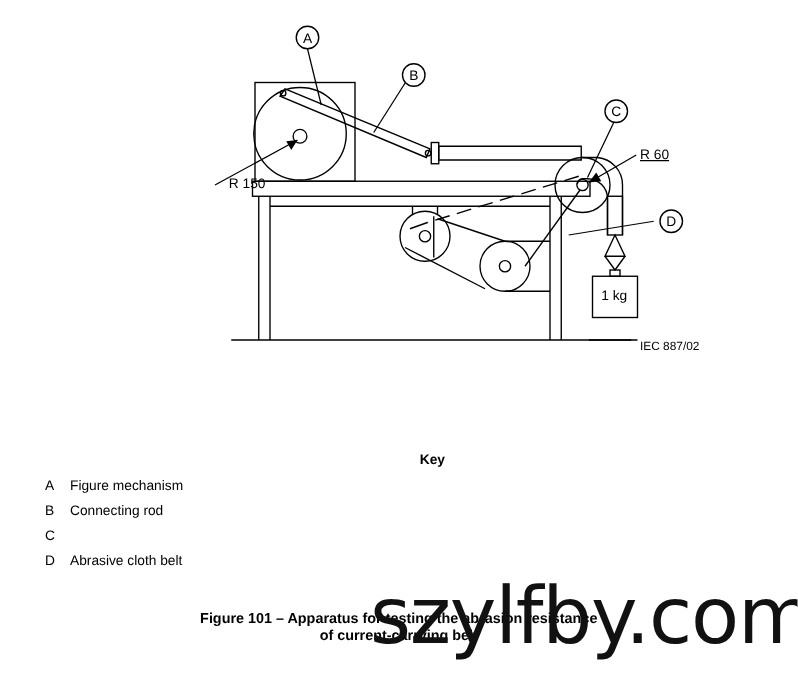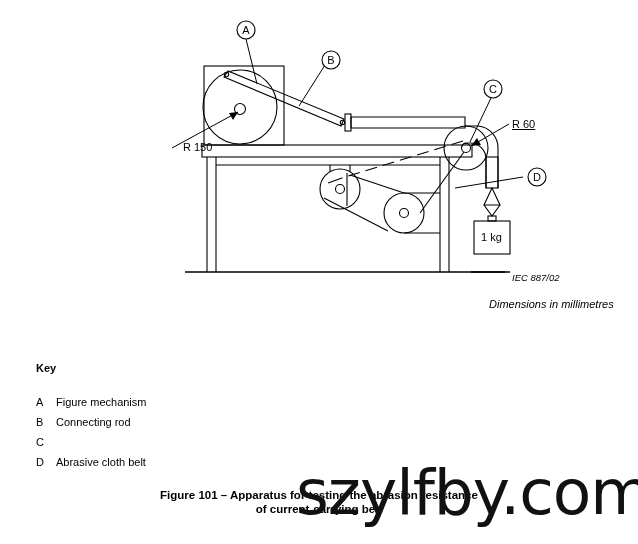--- a/index.html
+++ b/index.html
@@ -45,22 +45,23 @@
   }
   #key-block {
     position: absolute;
     left: 36px;
     top: 362px;
     width: 320px;
   }
   #key-title {
     font-size: 11px;
     font-weight: bold;
-    margin: 0 0 22px 0;
-    font-family: "Liberation Sans", sans-serif;
+    margin: 0 0 9px 0;
+    font-family: "Liberation Sans", sans-serif;
+    text-align: right;
   }
   .key-row {
     display: block;
     position: relative;
     height: 20px;
     font-size: 11px;
     font-family: "Liberation Sans", sans-serif;
   }
   .key-letter {
     position: absolute;
@@ -222,23 +223,22 @@
     <text x="331" y="64" text-anchor="middle" font-family="Liberation Sans, sans-serif" font-size="11" fill="#000000">B</text>
     <text x="493" y="93" text-anchor="middle" font-family="Liberation Sans, sans-serif" font-size="11" fill="#000000">C</text>
     <text x="537" y="181" text-anchor="middle" font-family="Liberation Sans, sans-serif" font-size="11" fill="#000000">D</text>
   </svg>
 
   <span class="lbl" id="lbl-r150" style="left:138px; top:141px; font-size:11px;margin-left:45px;">R 150</span>
   <span class="lbl" id="lbl-r60" style="left:512px; top:118px; font-size:11px;text-decoration:underline;">R 60</span>
 
   <span class="lbl" id="lbl-weight" style="left:481px; top:231px; font-size:11px;">1 kg</span>
 
-  <span class="lbl" id="lbl-iec" style="left:512px; top:272px; font-size:9.5px; font-style:italic;">IEC  887/02</span>
-
-  <div id="dim-note">Dimensions in millimetres</div>
+  <span class="lbl" id="lbl-iec" style="left:512px; top:272px; font-size:9.5px; ">IEC  887/02</span>
+
 
   <div id="key-block">
     <div id="key-title">Key</div>
 
     <div class="key-row">
       <span class="key-letter">A</span>
       <span class="key-text">Figure mechanism</span>
     </div>
     <div class="key-row">
       <span class="key-letter">B</span>

